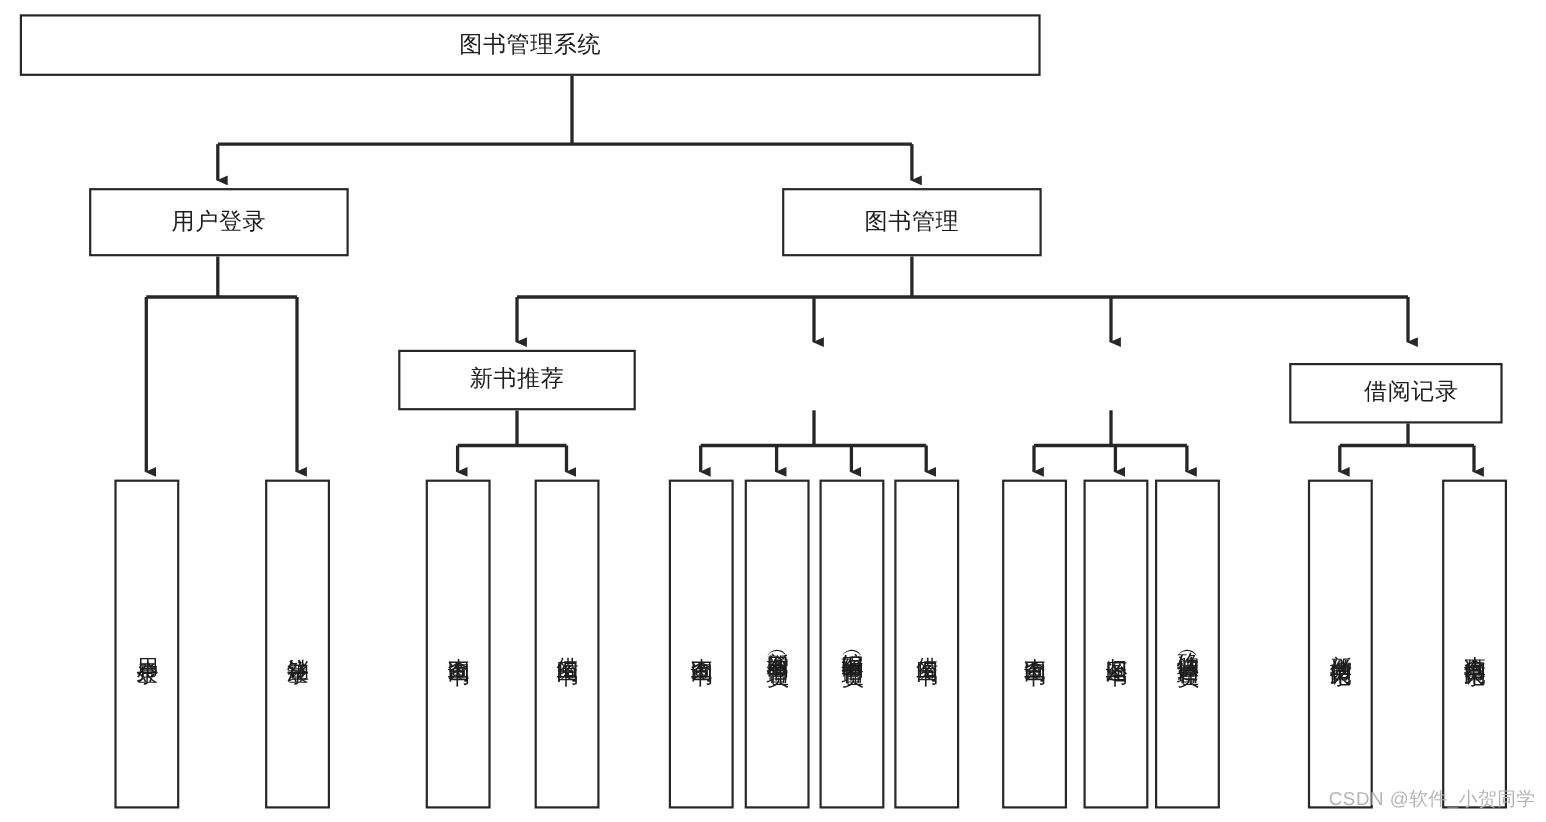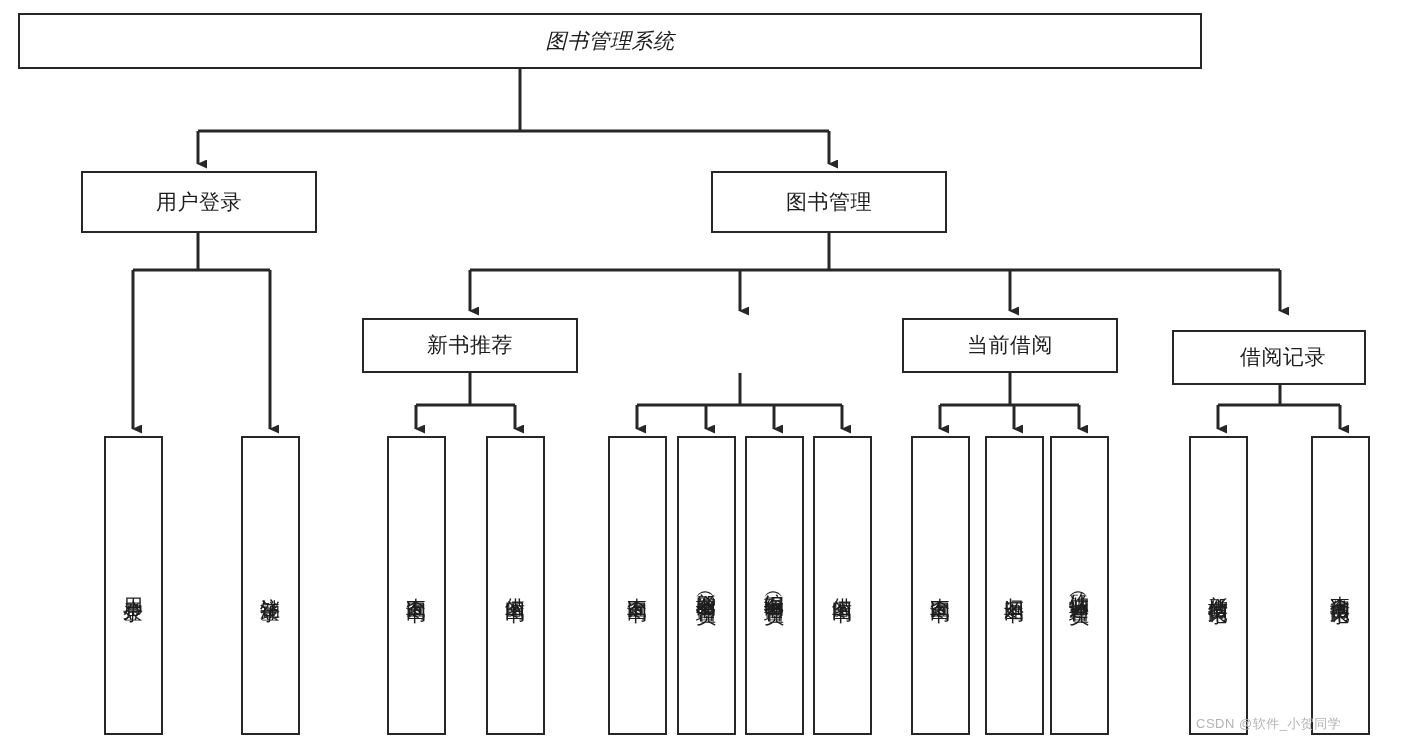--- a/index.html
+++ b/index.html
@@ -48,24 +48,25 @@
   }
   .node-box.vertical .node-label {
     writing-mode: vertical-rl;
     text-orientation: upright;
     font-size: 20px;
     letter-spacing: 2px;
     line-height: 1.0;
   }
   .watermark {
     position: absolute;
-    font-size: 13px;
+    font-size: 17px;
     color: #b4b4b4;
     white-space: nowrap;
     letter-spacing: 0.5px;
+    margin-left: 12px;
   }
 </style>
 </head>
 <body>
 
 <div id="diagram-root">
 
   <svg class="diagram-canvas" viewBox="0 0 1405 747" xmlns="http://www.w3.org/2000/svg">
     <defs>
       <marker id="arrowhead" markerWidth="9" markerHeight="10" refX="4.5" refY="9" orient="auto" markerUnits="userSpaceOnUse">
@@ -112,36 +113,33 @@
       <path d="M1014,405 L1014,429" marker-end="url(#arrowhead)"></path>
       <path d="M1079,405 L1079,429" marker-end="url(#arrowhead)"></path>
 
       <path d="M1280,373 L1280,405"></path>
       <path d="M1218,405 L1340,405"></path>
       <path d="M1218,405 L1218,429" marker-end="url(#arrowhead)"></path>
       <path d="M1340,405 L1340,429" marker-end="url(#arrowhead)"></path>
     </g>
   </svg>
 
-  <div class="node-box" style="left:18px; top:13px; width:1184px; height:56px;font-style:italic;">
+  <div class="node-box" style="left:18px; top:13px; width:928px; height:56px;">
     <span class="node-label">图书管理系统</span>
   </div>
 
   <div class="node-box" style="left:81px; top:171px; width:236px; height:62px;">
     <span class="node-label">用户登录</span>
   </div>
   <div class="node-box" style="left:362px; top:318px; width:216px; height:55px;">
     <span class="node-label">新书推荐</span>
   </div>
 
   <div class="node-box" style="left:711px; top:171px; width:236px; height:62px;">
     <span class="node-label">图书管理</span>
-  </div>
-  <div class="node-box" style="left:902px; top:318px; width:216px; height:55px;">
-    <span class="node-label">当前借阅</span>
   </div>
   <div class="node-box" style="left:1172px; top:330px; width:194px; height:55px;padding-left:28px;">
     <span class="node-label">借阅记录</span>
   </div>
 
   <div class="node-box vertical" style="left:104px; top:436px; width:59px; height:299px;">
     <span class="node-label">用户登录</span>
   </div>
   <div class="node-box vertical" style="left:241px; top:436px; width:59px; height:299px;">
     <span class="node-label">注销登录</span>

